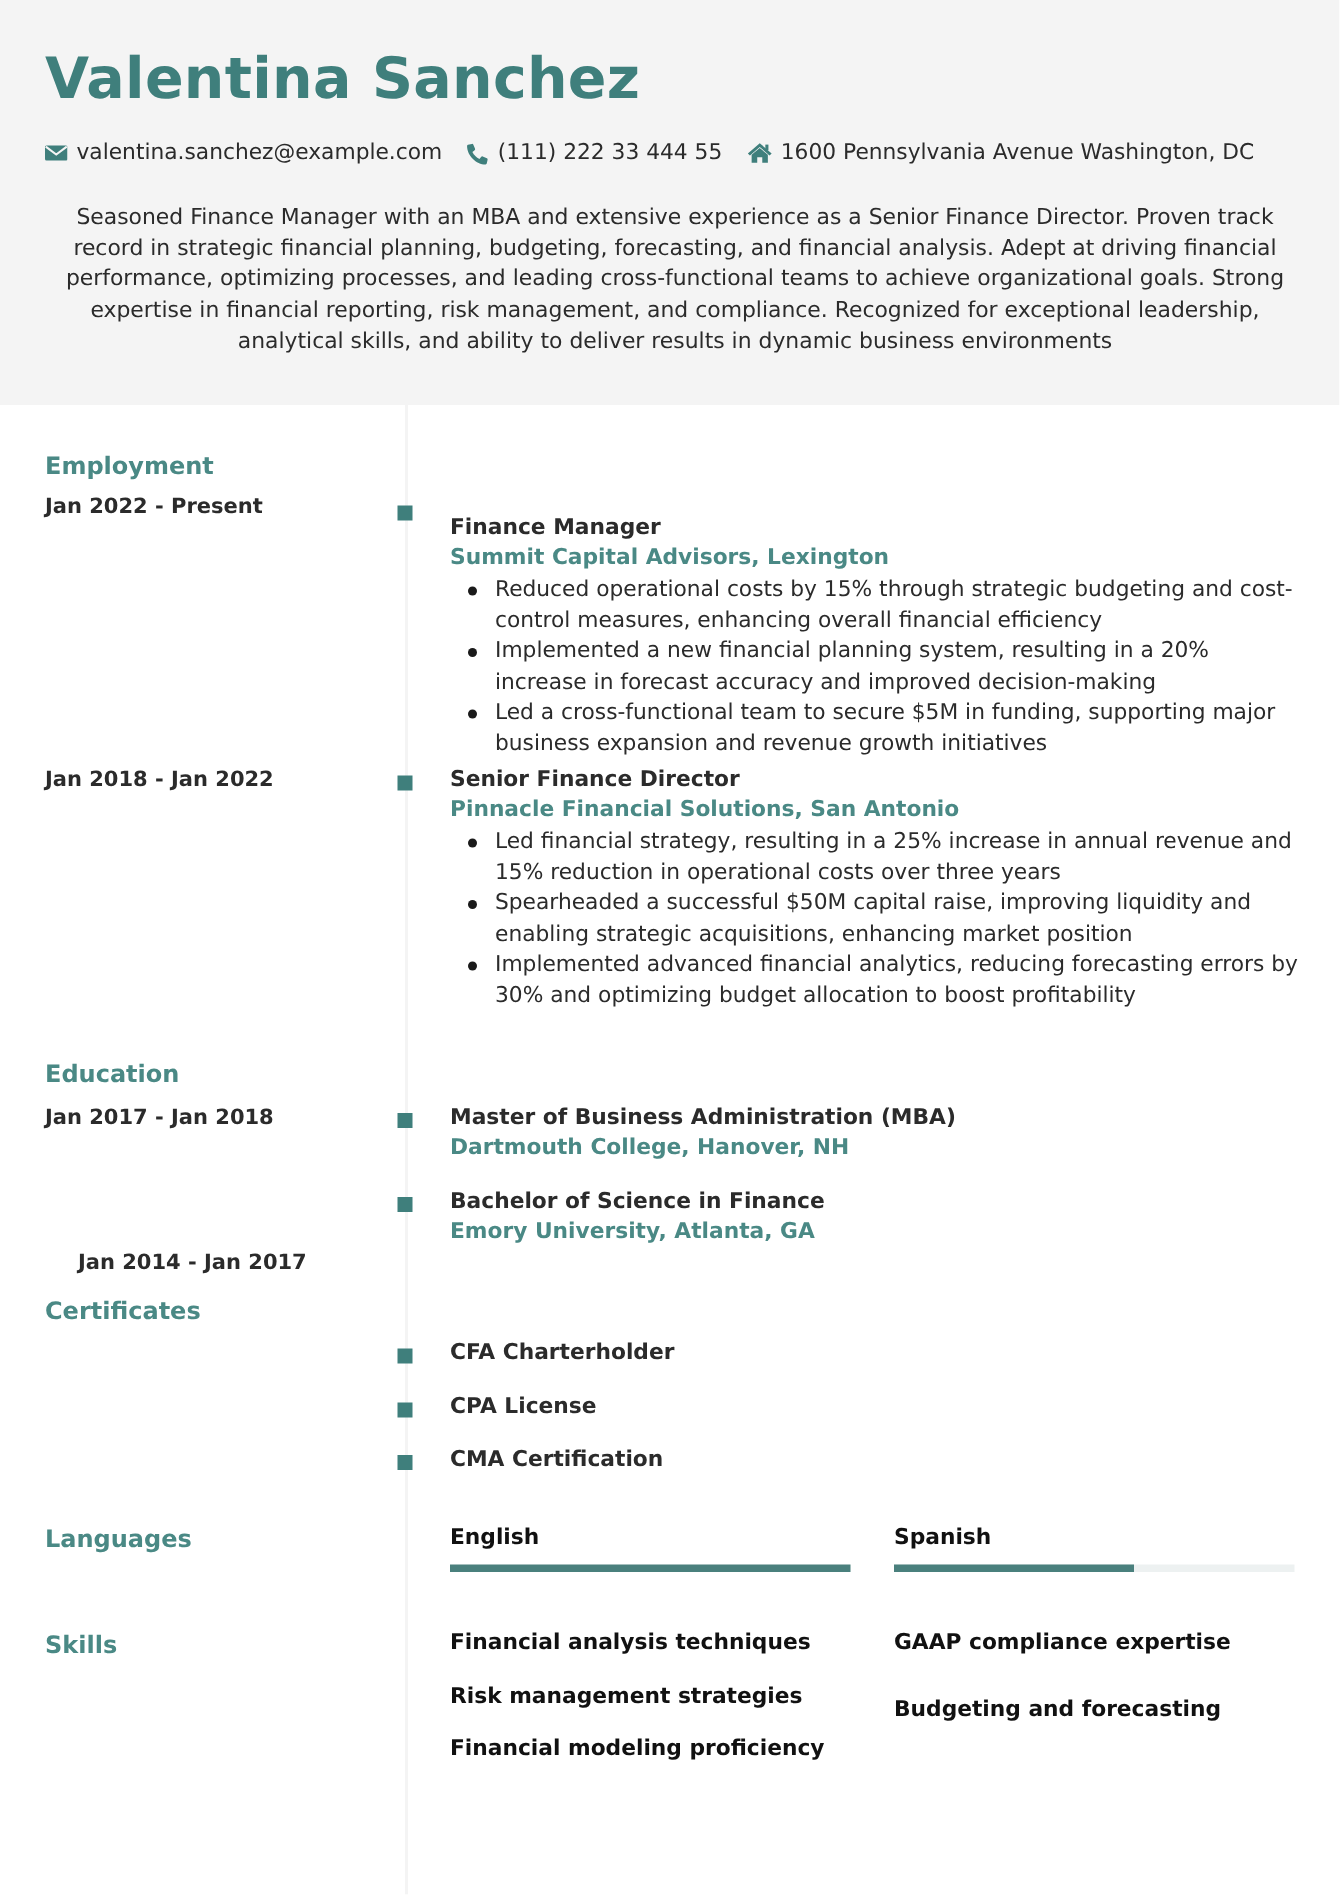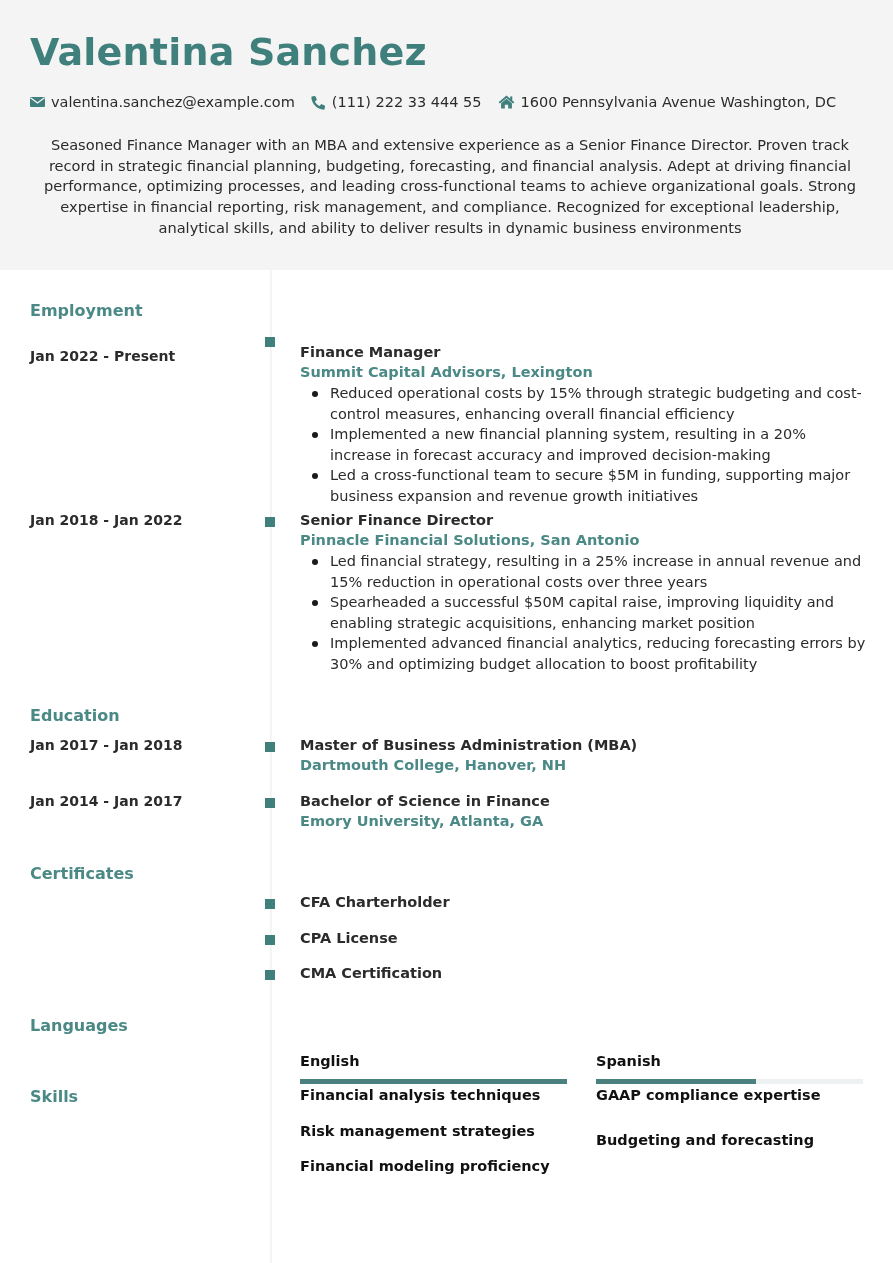--- a/index.html
+++ b/index.html
@@ -21,21 +21,21 @@
   .entry { position: absolute; left: 300px; width: 570px; }
   .entry-title { font-size: 14.5px; font-weight: bold; color: #2b2b2b; line-height: 20px; white-space: nowrap; }
   .entry-sub { font-size: 14.5px; font-weight: bold; color: #4a8985; line-height: 20px; white-space: nowrap; }
   .bullets { list-style: none; margin-top: 1px; }
   .bullets li { position: relative; padding-left: 30px; font-size: 14.5px; line-height: 20.5px; color: #2b2b2b; }
   .bullets li::before { content: ""; position: absolute; left: 12px; top: 8px; width: 6px; height: 6px; border-radius: 50%; background: #1a1a1a; }
 
   .cert { position: absolute; left: 300px; font-size: 14.5px; font-weight: bold; color: #2b2b2b; white-space: nowrap; }
 
   .lang { position: absolute; top: 1016px; width: 267px; }
-  .lang-name { font-size: 14.5px; font-weight: bold; color: #111; line-height: 18px; margin-top: 36px; }
+  .lang-name { font-size: 14.5px; font-weight: bold; color: #111; line-height: 18px; }
   .lang-bar { margin-top: 9px; width: 267px; height: 5px; background: #edf1f1; }
   .lang-fill { height: 5px; background: #4a807d; }
 
   .skill { position: absolute; font-size: 14.5px; font-weight: bold; color: #111; white-space: nowrap; }
 </style>
 </head>
 <body>
 
 <div class="header">
   <div class="name">Valentina Sanchez</div>
@@ -64,21 +64,21 @@
     </div>
   </div>
 
   <p class="summary">Seasoned Finance Manager with an MBA and extensive experience as a Senior Finance Director. Proven track record in strategic financial planning, budgeting, forecasting, and financial analysis. Adept at driving financial performance, optimizing processes, and leading cross-functional teams to achieve organizational goals. Strong expertise in financial reporting, risk management, and compliance. Recognized for exceptional leadership, analytical skills, and ability to deliver results in dynamic business environments</p>
 </div>
 
 <div class="divider"></div>
 
 <div class="section-title" style="top:301px;">Employment</div>
 
-<div class="date" style="top:348px;">Jan 2022 - Present</div>
+<div class="date" style="top:330px;">Jan 2022 - Present</div>
 <div class="marker" style="top:337px;"></div>
 <div class="entry" style="top:342px;">
   <div class="entry-title">Finance Manager</div>
   <div class="entry-sub">Summit Capital Advisors, Lexington</div>
   <ul class="bullets">
     <li>Reduced operational costs by 15% through strategic budgeting and cost-control measures, enhancing overall financial efficiency</li>
     <li>Implemented a new financial planning system, resulting in a 20% increase in forecast accuracy and improved decision-making</li>
     <li>Led a cross-functional team to secure $5M in funding, supporting major business expansion and revenue growth initiatives</li>
   </ul>
 </div>
@@ -97,21 +97,21 @@
 
 <div class="section-title" style="top:706px;">Education</div>
 
 <div class="date" style="top:737px;">Jan 2017 - Jan 2018</div>
 <div class="marker" style="top:742px;"></div>
 <div class="entry" style="top:735px;">
   <div class="entry-title">Master of Business Administration (MBA)</div>
   <div class="entry-sub">Dartmouth College, Hanover, NH</div>
 </div>
 
-<div class="date" style="top:793px;">Jan 2014 - Jan 2017</div>
+<div class="date" style="top:834px;margin-left:22px;">Jan 2014 - Jan 2017</div>
 <div class="marker" style="top:798px;"></div>
 <div class="entry" style="top:791px;">
   <div class="entry-title">Bachelor of Science in Finance</div>
   <div class="entry-sub">Emory University, Atlanta, GA</div>
 </div>
 
 <div class="section-title" style="top:864px;">Certificates</div>
 <div class="marker" style="top:899px;"></div>
 <div class="cert" style="top:894px;">CFA Charterholder</div>
 <div class="marker" style="top:935px;"></div>

